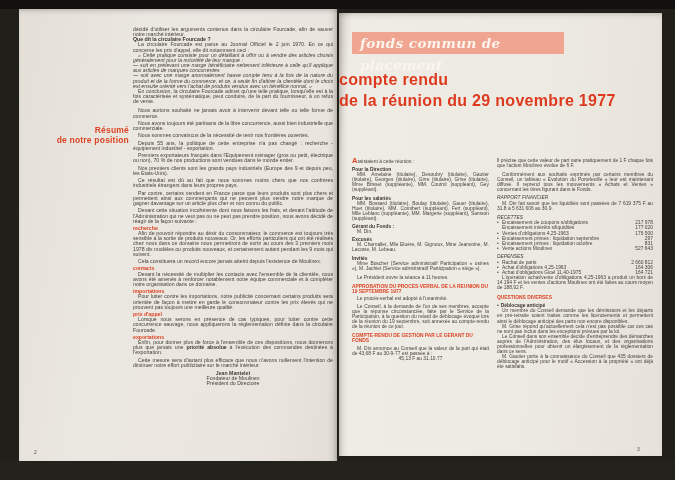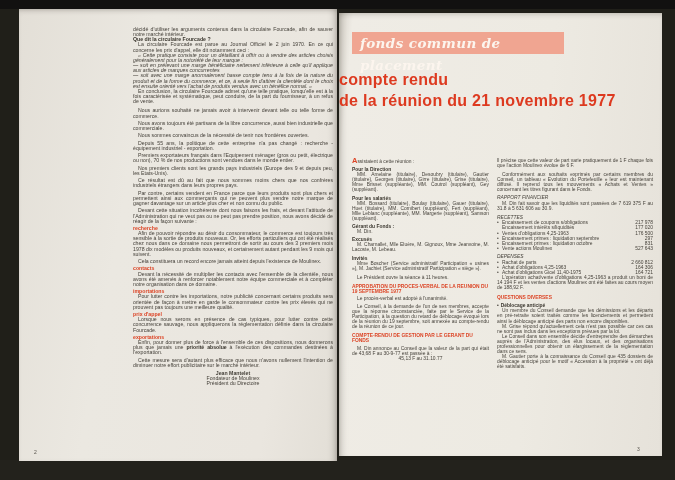--- a/index.html
+++ b/index.html
@@ -63,20 +63,24 @@
   .bb{font-weight:bold;color:#3a362e;margin-top:3px;margin-bottom:.8px;}
   .bb .dot2{margin-right:2px;}
   .sign{text-align:center;font-weight:bold;margin-top:3px;text-indent:0;}
   .sigr{text-align:center;text-indent:0;}
   .b{font-weight:bold;color:#3a362e;}
 </style>
 </head>
 <body>
 
 <div class="page" id="left-page">
+  <div id="side-label" style="color: rgb(220, 68, 37);">
+    <div>Résumé</div>
+    <div>de notre position</div>
+  </div>
   <div id="lp-col">
       <div class="blk p0">décidé d'utiliser les arguments contenus dans la circulaire Fourcade, afin de sauver notre marché intérieur.</div>
       <div class="blk bh t">Que dit la circulaire Fourcade ?</div>
       <div class="blk p t">La circulaire Fourcade est parue au Journal Officiel le 2 juin 1970. En ce qui concerne les prix d'appel, elle dit notamment ceci :</div>
       <div class="blk it">« Cette pratique consiste pour un détaillant à offrir ou à vendre des articles choisis généralement pour la notoriété de leur marque :</div>
       <div class="blk itd">— soit en prélevant une marge bénéficiaire nettement inférieure à celle qu'il applique aux articles de marques concurrentes</div>
       <div class="blk itd">— soit avec une marge anormalement basse compte tenu à la fois de la nature du produit et de la forme du commerce, et ce, à seule fin d'attirer la clientèle dont le choix est ensuite orienté vers l'achat de produits vendus avec un bénéfice normal. »</div>
       <div class="blk p t">En conclusion, la circulaire Fourcade admet qu'une telle pratique, lorsqu'elle est à la fois caractérisée et systématique, peut conduire, de la part du fournisseur, à un refus de vente.</div>
       <div class="blk p gap">Nous aurions souhaité ne jamais avoir à intervenir devant telle ou telle forme de commerce.</div>
       <div class="blk p">Nous avons toujours été partisans de la libre concurrence, aussi bien industrielle que commerciale.</div>
@@ -103,21 +107,21 @@
       <div class="blk sigr">Fondateur de Moulinex</div>
       <div class="blk sigr">Président du Directoire</div>
     </div>
   <div class="pgnum" id="lp-num">2</div>
 </div>
 
 <div class="page" id="right-page">
   <div id="banner" style="background: rgb(240, 165, 145); color: rgb(252, 245, 238);">fonds commun de placement</div>
   <div id="title-block" style="color: rgb(221, 58, 32);">
     <div>compte rendu</div>
-    <div>de la réunion du 21 novembre 1977</div>
+    <div>de la réunion du 29 novembre 1977</div>
   </div>
   <div class="col" id="rp-col1">
       <div class="blk lead"><span class="init" style="color: rgb(220, 68, 37);">A</span><span>ssistaient à cette réunion :</span></div>
       <div class="blk bh gap">Pour la Direction</div>
       <div class="blk p t">MM. Amelaine (titulaire), Desoubry (titulaire), Gautier (titulaire), Georges (titulaire), Girre (titulaire), Grise (titulaire), Mme Brisset (suppléante), MM. Coutrol (suppléant), Gey (suppléant).</div>
       <div class="blk bh gap">Pour les salariés</div>
       <div class="blk p t">MM. Bossard (titulaire), Boulay (titulaire), Gauer (titulaire), Huet (titulaire), MM. Comibert (suppléant), Fert (suppléant), Mlle Leblanc (suppléante), MM. Margerie (suppléant), Samson (suppléant).</div>
       <div class="blk bh gap">Gérant du Fonds :</div>
       <div class="blk p t">M. Din.</div>
       <div class="blk bh gap">Excusés</div>

